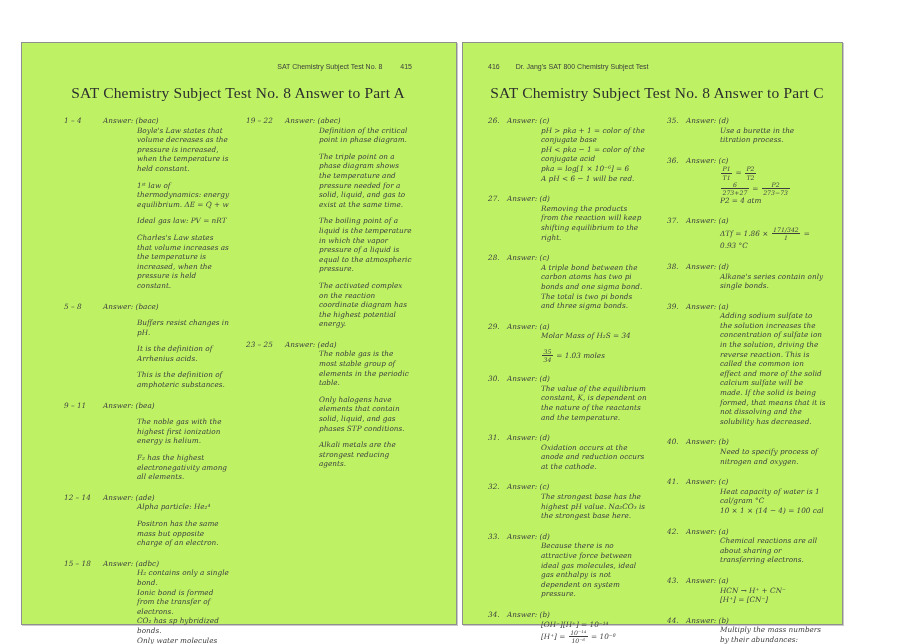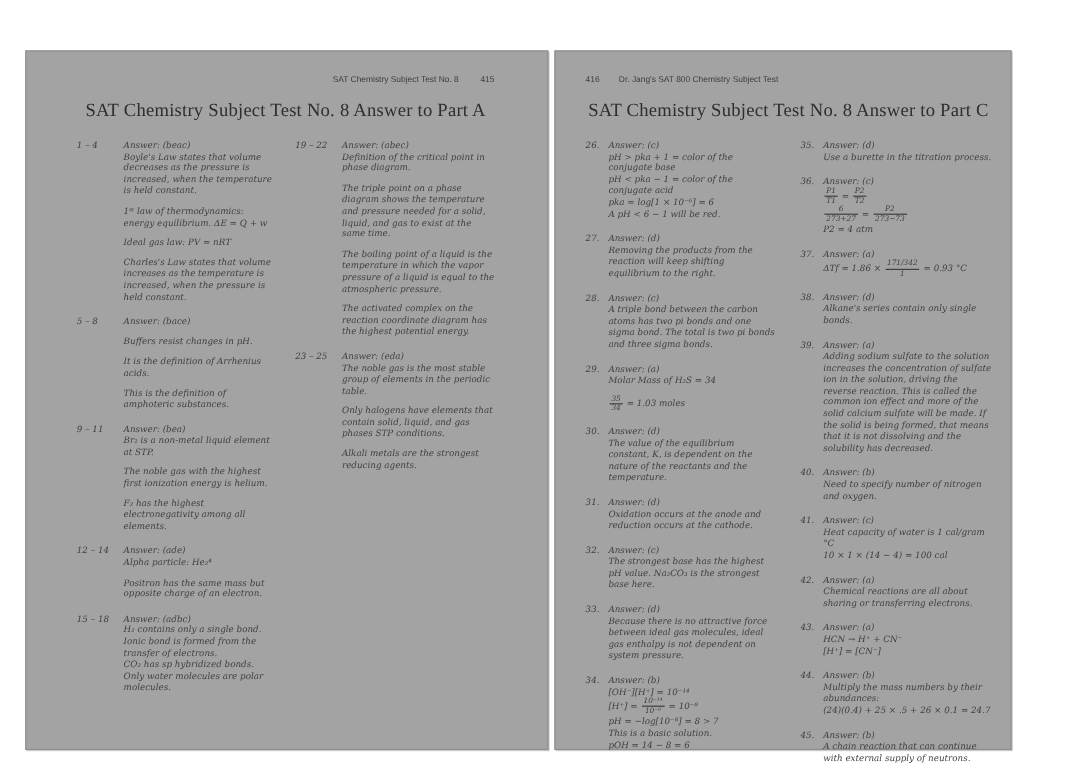--- a/index.html
+++ b/index.html
@@ -1,18 +1,18 @@
 <!DOCTYPE html>
 <html><head>
 <meta charset="utf-8">
 <style>
   html,body{margin:0;padding:0;background:#ffffff;}
   .canvas{position:relative;width:910px;height:644px;background:#ffffff;overflow:hidden;
           font-family:"DejaVu Serif", serif;}
-  .page{position:absolute;top:42px;height:583px;background:#a3a3a3;
+  .page{position:absolute;top:42px;height:583px;background:#bef264;
         border:1px solid #8f8f8f;box-shadow:1px 1px 0 #c9c9c9;box-sizing:border-box;}
   .page-left{left:21px;width:436px;}
   .page-right{left:462px;width:381px;}
   .inner{position:relative;height:100%;box-sizing:border-box;}
   .page-left .inner{padding:20px 44px 0 42px;}
   .page-right .inner{padding:20px 16px 0 25px;}
   .running-head{font-family:"Liberation Sans", sans-serif;font-size:7px;color:#3c3c3c;
                 display:flex;align-items:baseline;height:10px;}
   .rh-right{justify-content:flex-end;}
   .rh-right .rh-text{margin-right:18px;}
@@ -23,21 +23,21 @@
   .columns{display:flex;}
   .page-left .columns{gap:16px;}
   .page-right .columns{gap:20px;}
   .col{flex:1;min-width:0;}
   .item{display:grid;margin:0 0 11px 0;color:#3f3f3f;}
   .page-left .item{grid-template-columns:30px 1fr;column-gap:9px;}
   .page-right .item{grid-template-columns:13px 1fr;column-gap:6px;}
   .range{font-style:italic;font-size:7.3px;line-height:9.6px;white-space:nowrap;}
   .body{min-width:0;}
   .body p{font-style:italic;font-size:7.3px;line-height:9.6px;margin:0;white-space:pre-line;}
-  .body p.para{margin-top:7px;}
+  .body p.para{margin-top:7px;margin-left:34px;}
   .body p.para.first{margin-top:0;}
   .frac{display:inline-flex;flex-direction:column;vertical-align:middle;
         text-align:center;font-size:6.2px;line-height:1.15;margin:0 1px;}
   .fn{border-bottom:.7px solid currentColor;padding:0 1.5px;display:block;}
   .fd{display:block;padding:0 1.5px;}
 </style>
 </head>
 <body>
 
 <div class="canvas">
@@ -67,21 +67,20 @@
                 <p class="ans">Answer: (bace)</p>
                 <p class="para">Buffers resist changes in pH.</p>
                 <p class="para">It is the definition of Arrhenius acids.</p>
                 <p class="para">This is the definition of amphoteric substances.</p>
               </div>
             </div>
             <div class="item">
               <div class="range">9 – 11</div>
               <div class="body">
                 <p class="ans">Answer: (bea)</p>
-                <p class="para first">Br₂ is a non-metal liquid element at STP.</p>
                 <p class="para">The noble gas with the highest first ionization energy is helium.</p>
                 <p class="para">F₂ has the highest electronegativity among all elements.</p>
               </div>
             </div>
             <div class="item">
               <div class="range">12 – 14</div>
               <div class="body">
                 <p class="ans">Answer: (ade)</p>
                 <p class="para first">Alpha particle: He₂⁴</p>
                 <p class="para">Positron has the same mass but opposite charge of an electron.</p>
@@ -239,21 +238,21 @@
               <div class="range">39.</div>
               <div class="body">
                 <p class="ans">Answer: (a)</p>
                 <p class="para first">Adding sodium sulfate to the solution increases the concentration of sulfate ion in the solution, driving the reverse reaction. This is called the common ion effect and more of the solid calcium sulfate will be made. If the solid is being formed, that means that it is not dissolving and the solubility has decreased.</p>
               </div>
             </div>
             <div class="item">
               <div class="range">40.</div>
               <div class="body">
                 <p class="ans">Answer: (b)</p>
-                <p class="para first">Need to specify number of nitrogen and oxygen.</p>
+                <p class="para first">Need to specify process of nitrogen and oxygen.</p>
               </div>
             </div>
             <div class="item">
               <div class="range">41.</div>
               <div class="body">
                 <p class="ans">Answer: (c)</p>
                 <p class="para first">Heat capacity of water is 1 cal/gram °C
 10 × 1 × (14 − 4) = 100 cal</p>
               </div>
             </div>

